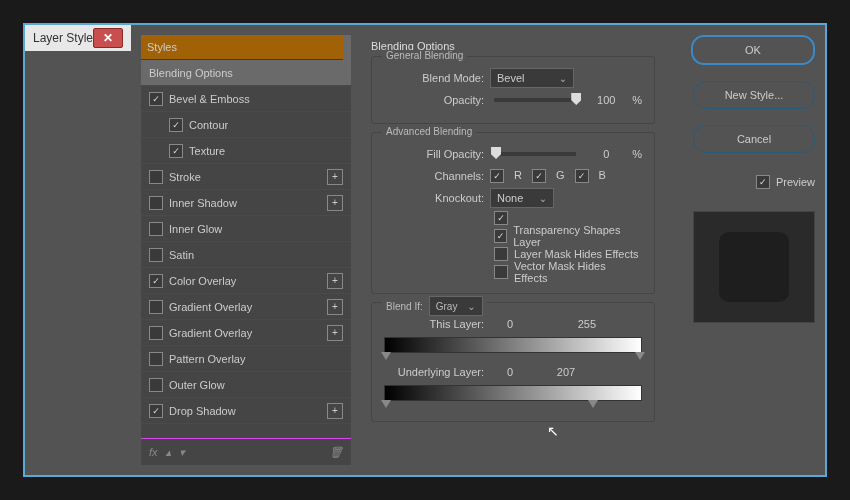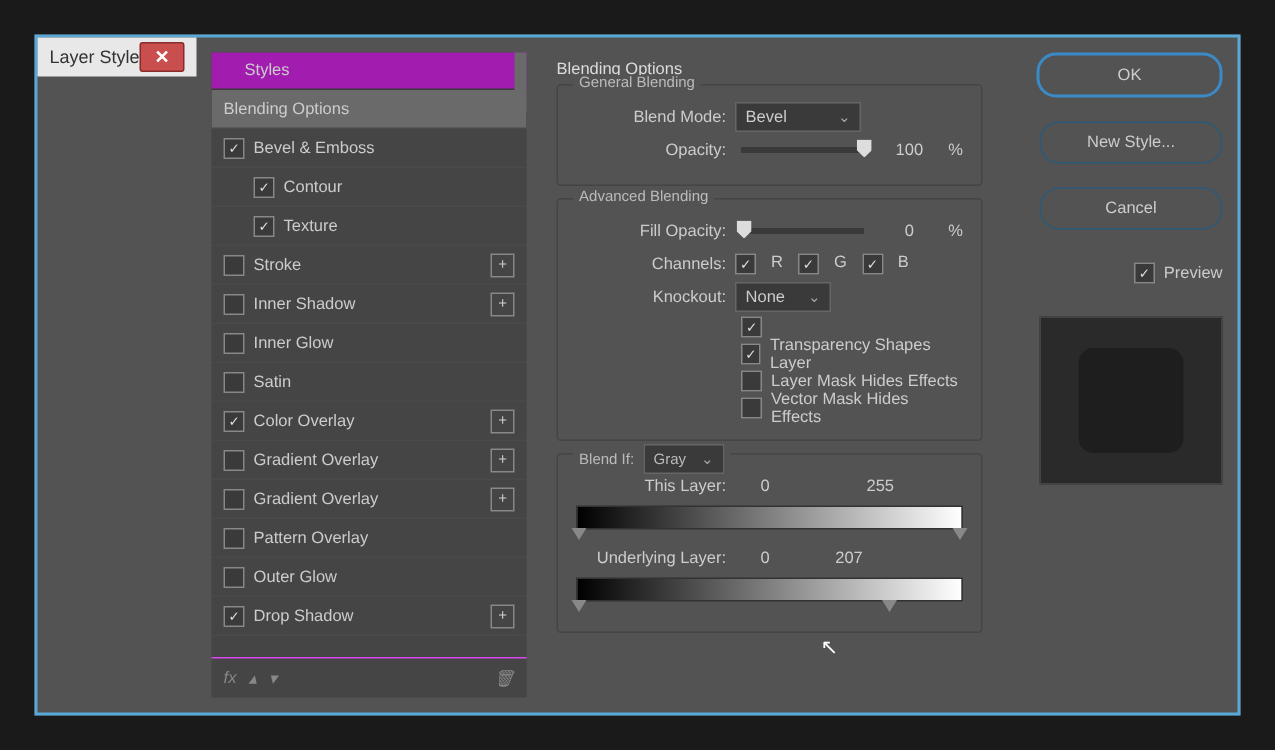--- a/index.html
+++ b/index.html
@@ -1,21 +1,21 @@
 <!DOCTYPE html>
 <html><head>
 <meta charset="utf-8">
 <style>
 body{margin:0;background:#1a1a1a;font-family:Tahoma,sans-serif;font-size:11px;color:#ccc;display:flex;align-items:center;justify-content:center;height:500px}
 .dialog{width:800px;height:450px;background:#535353;border:2px solid #58a8d8;position:relative;display:flex;flex-direction:row}
 .titlebar{background:#e8e8e8;height:26px;display:flex;align-items:center;padding:0 8px;color:#333;font-size:12px}
 .titlebar .close{margin-left:auto;width:28px;height:18px;background:#c94f4f;border:1px solid #8a2a2a;border-radius:2px;display:flex;align-items:center;justify-content:center;color:#fff;font-weight:bold}
 .body{flex:1;display:flex;padding:10px;gap:10px}
 .sidebar{width:210px;background:#454545;display:flex;flex-direction:column;position:relative}
-.sidebar-header{padding:6px 22px;background:#a21caf;border-bottom:1px solid #3a3a3a}
+.sidebar-header{padding:6px 6px;background:#a16207;border-bottom:1px solid #3a3a3a}
 .sidebar-items{flex:1;overflow:auto}
 .row{display:flex;align-items:center;height:25px;padding:0 8px;border-bottom:1px solid #4a4a4a;gap:6px;cursor:pointer}
 .row.sel{background:#6a6a6a}
 .row.sub{padding-left:28px}
 .row .plus{margin-left:auto;width:14px;height:14px;border:1px solid #888;display:flex;align-items:center;justify-content:center;font-size:10px}
 .cb{width:12px;height:12px;border:1px solid #888;background:#3a3a3a;display:flex;align-items:center;justify-content:center;font-size:9px;color:#ddd}
 .cb.on::before{content:"✓"}
 .sidebar-footer{height:26px;display:flex;align-items:center;gap:8px;padding:0 8px;border-top:1px solid #d946ef}
 .sidebar-footer span{color:#888;font-style:italic}
 .trash{margin-left:auto;color:#888}

